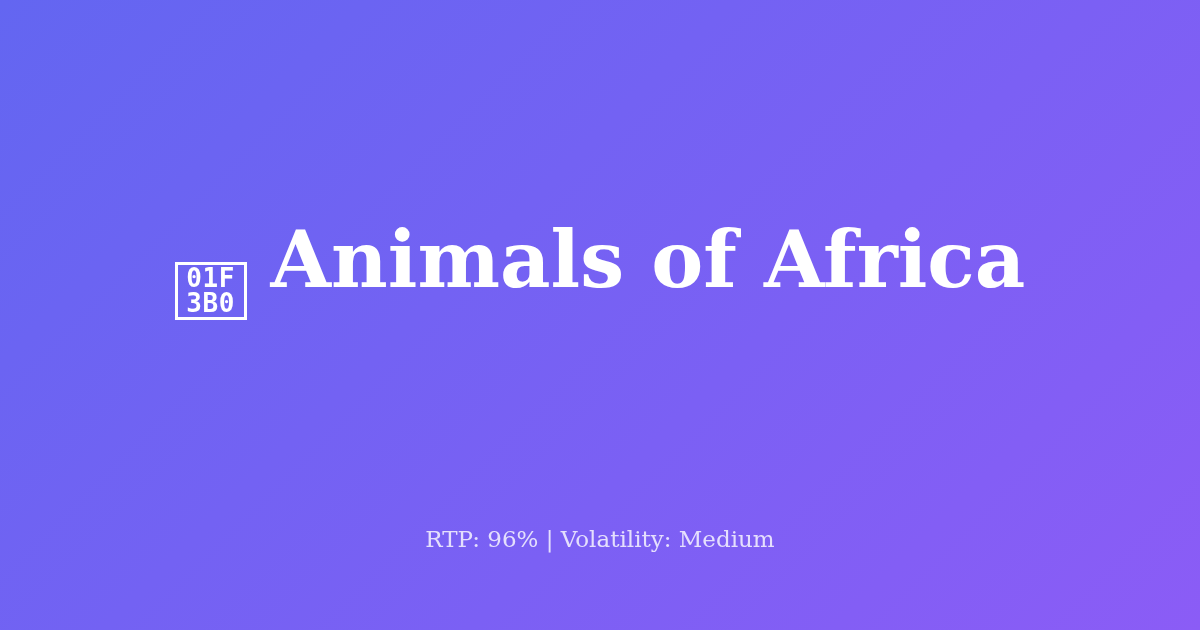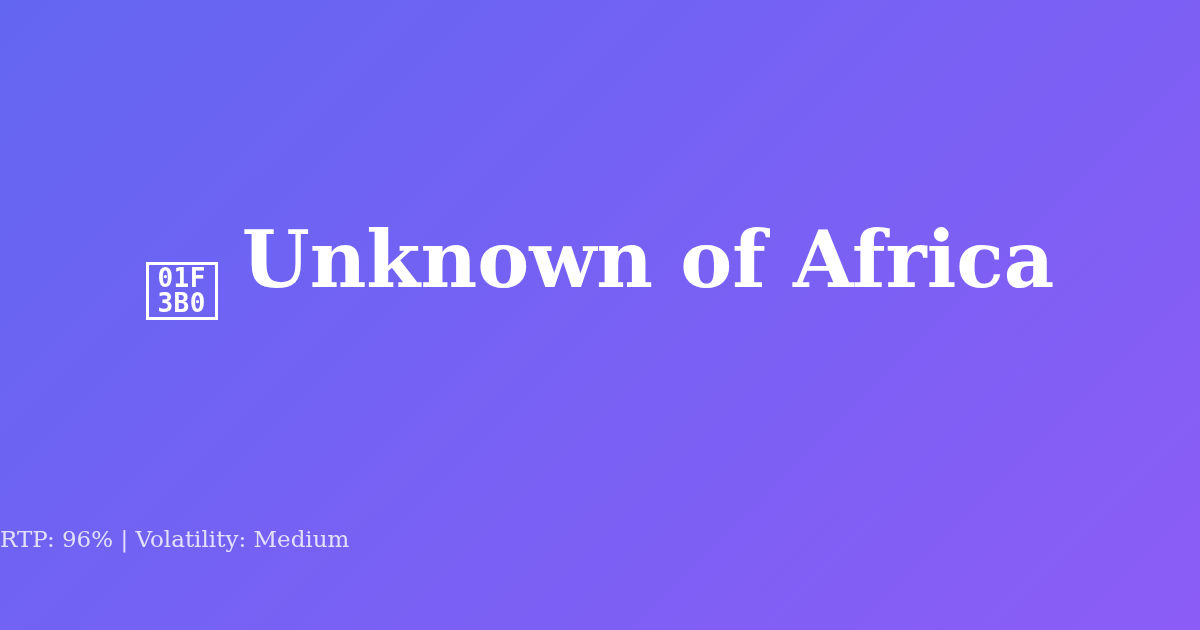--- a/index.html
+++ b/index.html
@@ -89,21 +89,21 @@
     line-height: 1;
     white-space: nowrap;
   }
 
   
   .footer-meta {
     position: absolute;
     left: 0;
     right: 0;
     top: 528px;
-    text-align: left;
+    text-align: center;
     font-family: "DejaVu Serif", "Liberation Serif", serif;
     font-weight: 400;
     font-size: 23px;
     color: rgba(255, 255, 255, 0.80);
     line-height: 1;
     white-space: nowrap;
   }
 </style>
 </head>
 <body>
@@ -112,21 +112,21 @@
 
   <div class="hero">
 
     <div class="title-row">
 
       <div class="tofu">
         <span>01F</span>
         <span>3B0</span>
       </div>
 
-      <div class="title">Unknown of Africa</div>
+      <div class="title">Animals of Africa</div>
 
     </div>
 
 
   </div>
 
   <div class="footer-meta">RTP: 96% | Volatility: Medium</div>
 
 </div>
 

